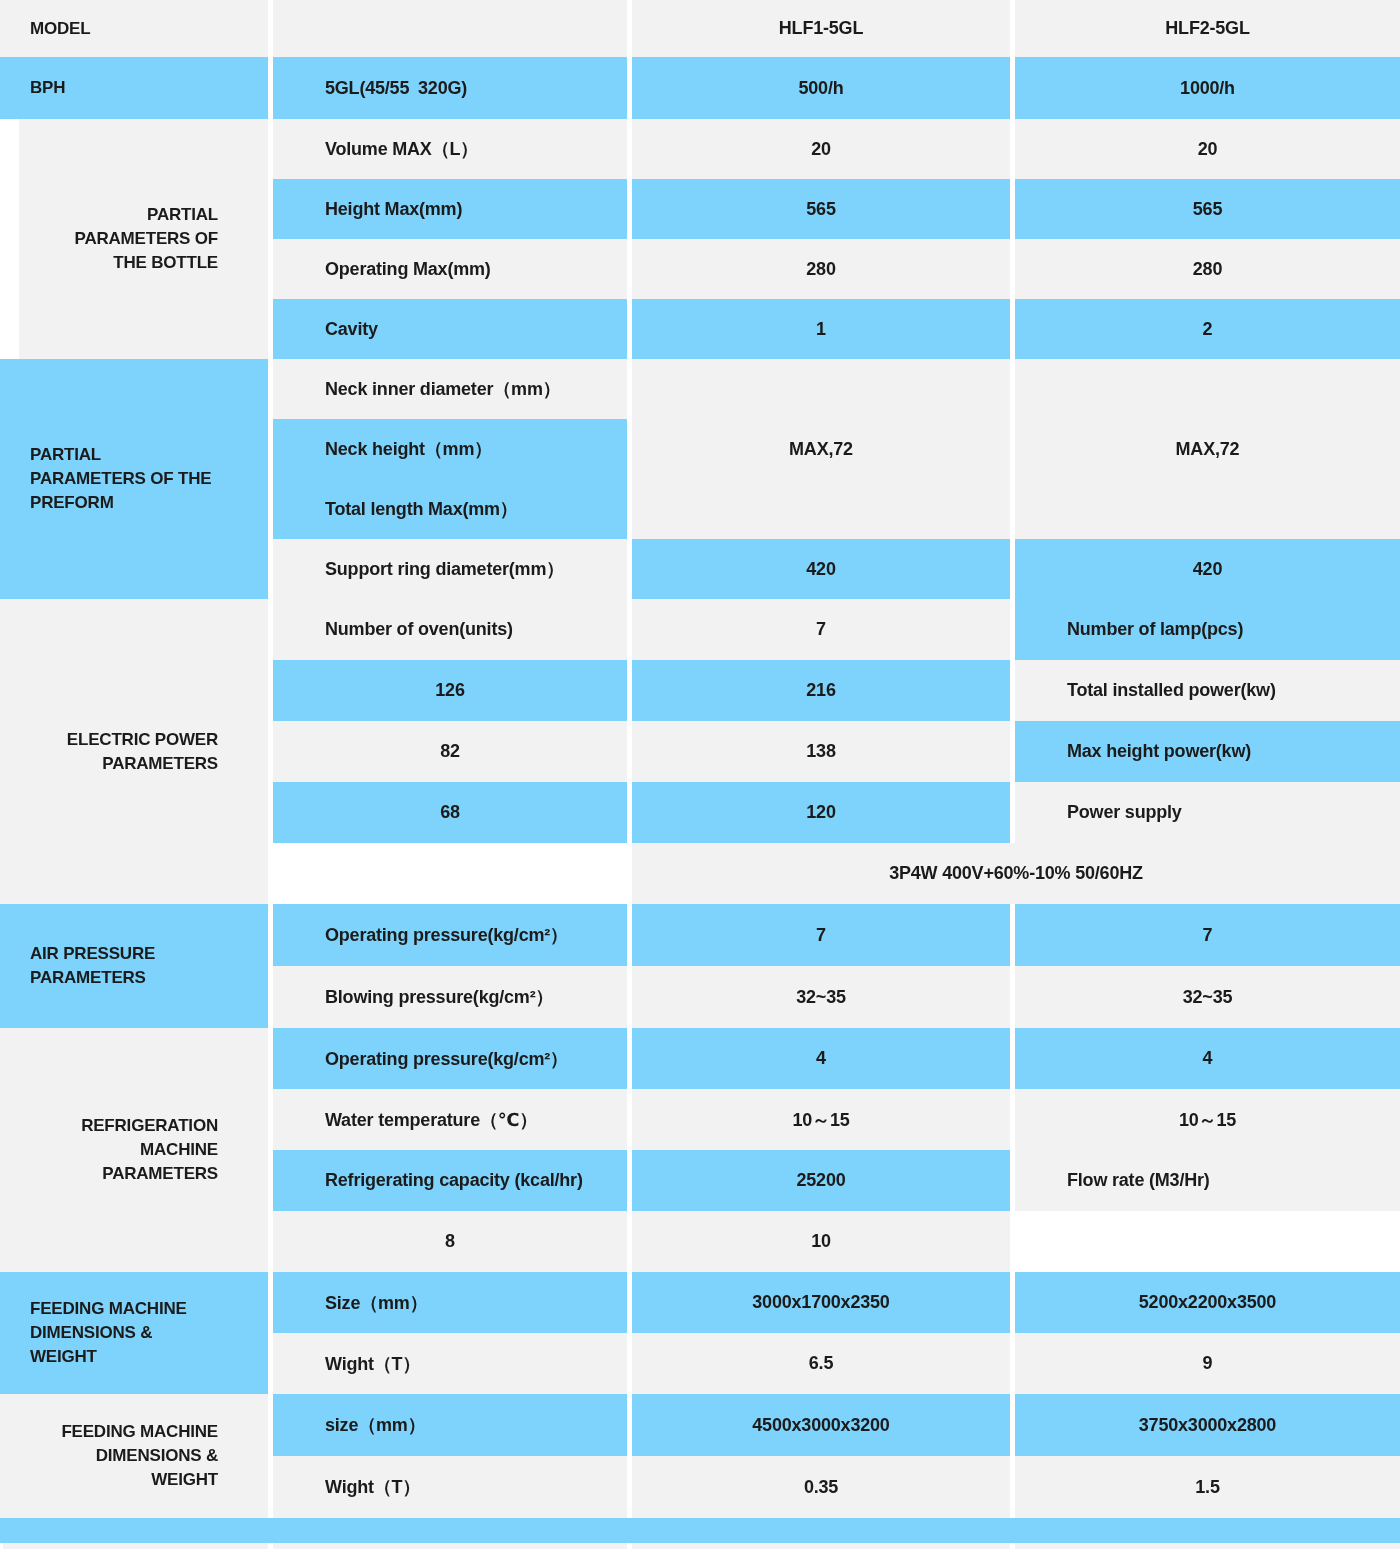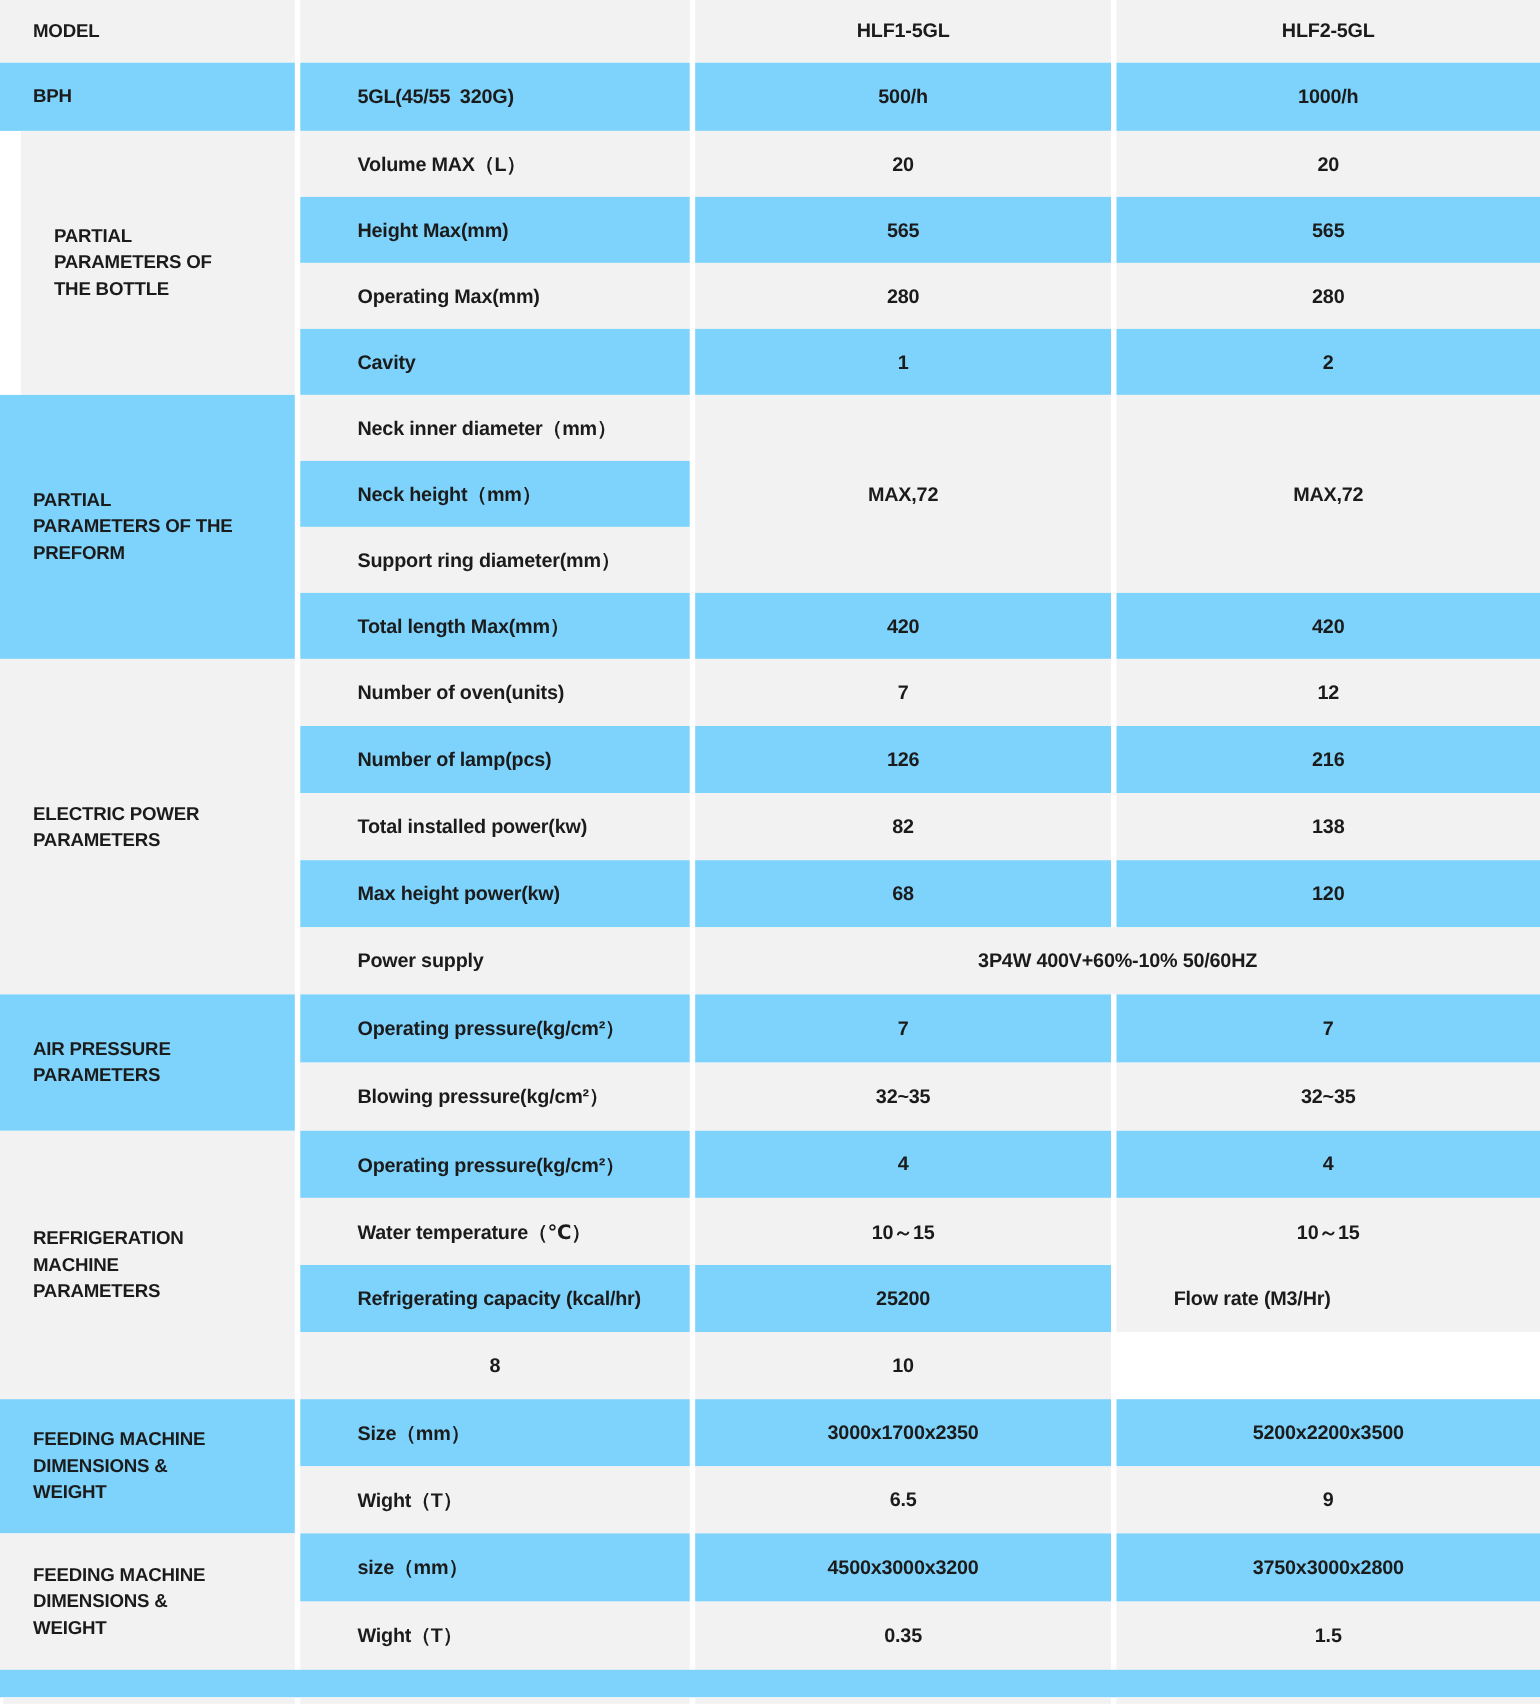--- a/index.html
+++ b/index.html
@@ -16,21 +16,21 @@
     background: #ffffff;
   }
   .cell {
     display: flex;
     align-items: center;
     font-weight: 700;
     letter-spacing: -0.2px;
     box-sizing: border-box;
     overflow: hidden;
   }
-  .g { background: #f2f2f2; }
+  .g { background: #f2f2f2; text-align: right; }
   .w { background: #7dd3fc; }
   .cat {
     padding: 0 50px 0 30px;
     font-size: 17px;
     line-height: 1.4;
   }
   .param {
     padding-left: 52px;
     padding-right: 10px;
     font-size: 18px;
@@ -74,31 +74,30 @@
     <div class="cell w val">1</div>
     <div class="cell w val">2</div>
   </div>
 
   <div class="band" style="grid-auto-rows:60px;">
     <div class="cell w cat" style="grid-row:1 / span 4; grid-column:1;">PARTIAL PARAMETERS OF THE PREFORM</div>
     <div class="cell g param">Neck inner diameter（mm）</div>
     <div class="cell g val" style="grid-row:1 / span 3; grid-column:3;">MAX,72</div>
     <div class="cell g val" style="grid-row:1 / span 3; grid-column:4;">MAX,72</div>
     <div class="cell w param">Neck height（mm）</div>
+    <div class="cell w param">Total length Max(mm）</div>
     <div class="cell g param">Support ring diameter(mm）</div>
-    <div class="cell w param">Total length Max(mm）</div>
     <div class="cell w val">420</div>
     <div class="cell w val">420</div>
   </div>
 
   <div class="band" style="grid-auto-rows:61px;">
     <div class="cell g cat" style="grid-row:1 / span 5; grid-column:1;">ELECTRIC POWER PARAMETERS</div>
     <div class="cell g param">Number of oven(units)</div>
     <div class="cell g val">7</div>
-    <div class="cell g val">12</div>
     <div class="cell w param">Number of lamp(pcs)</div>
     <div class="cell w val">126</div>
     <div class="cell w val">216</div>
     <div class="cell g param">Total installed power(kw)</div>
     <div class="cell g val">82</div>
     <div class="cell g val">138</div>
     <div class="cell w param">Max height power(kw)</div>
     <div class="cell w val">68</div>
     <div class="cell w val">120</div>
     <div class="cell g param">Power supply</div>

